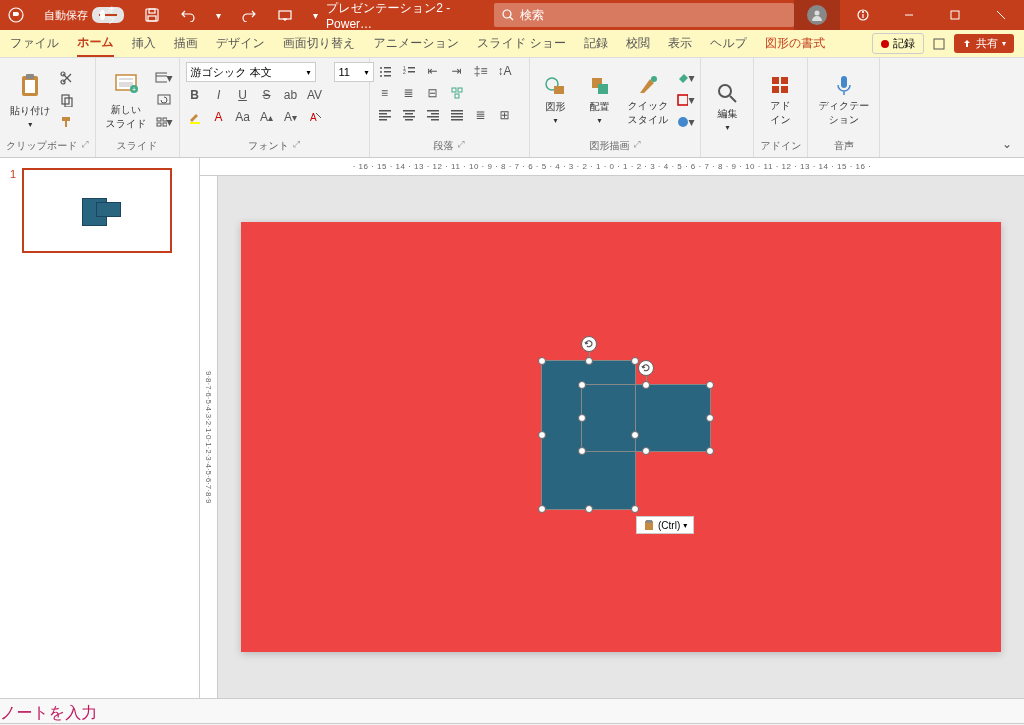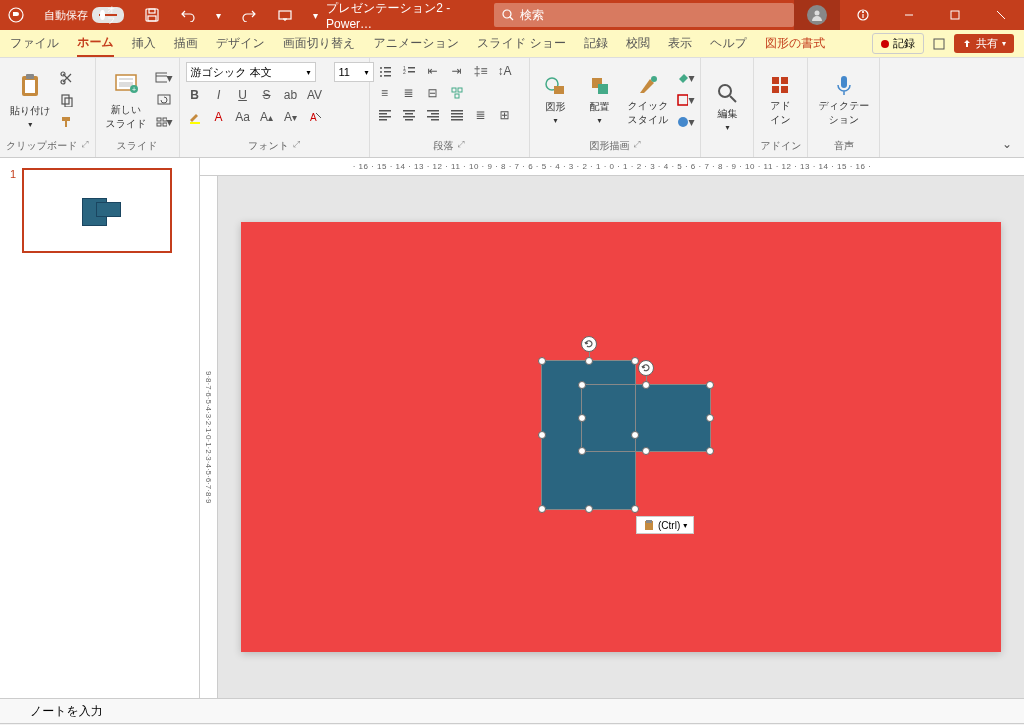--- a/index.html
+++ b/index.html
@@ -71,21 +71,21 @@
 .handle.tl { left: -4px; top: -4px; } .handle.tr { right: -4px; top: -4px; }
 .handle.bl { left: -4px; bottom: -4px; } .handle.br { right: -4px; bottom: -4px; }
 .handle.tm { left: 50%; top: -4px; margin-left: -4px; } .handle.bm { left: 50%; bottom: -4px; margin-left: -4px; }
 .handle.ml { left: -4px; top: 50%; margin-top: -4px; } .handle.mr { right: -4px; top: 50%; margin-top: -4px; }
 .rot-handle { position: absolute; left: 50%; top: -25px; margin-left: -8px; width: 16px; height: 16px; border: 1px solid #666; border-radius: 50%; background: #fff; display: flex; align-items: center; justify-content: center; }
 .rot-line { position: absolute; left: 50%; top: -10px; width: 1px; height: 10px; background: #888; }
 
 .ctrl-tag { position: absolute; left: 395px; top: 294px; background: #fff; border: 1px solid #ccc; padding: 2px 6px; font-size: 10px; display: flex; align-items: center; gap: 3px; }
 
 
-.notes { height: 25px; background: #f8f8f8; border-top: 1px solid #ccc; padding: 4px 30px; font-size: 12px; color: #000000; }
+.notes { height: 25px; background: #f8f8f8; border-top: 1px solid #ccc; padding: 4px 0; font-size: 16px; color: #be185d; }
 
 
 .statusbar { height: 22px; background: #f3f3f3; border-top: 1px solid #ccc; display: flex; align-items: center; padding: 0 10px; font-size: 11px; color: #555; gap: 12px; }
 .statusbar .spacer { flex: 1; }
 </style>
 </head>
 <body>
 
 <div class="titlebar">
   <div class="tb-left">

